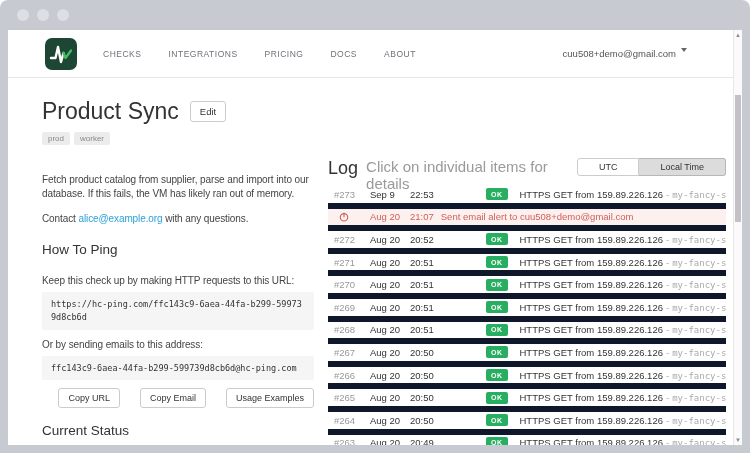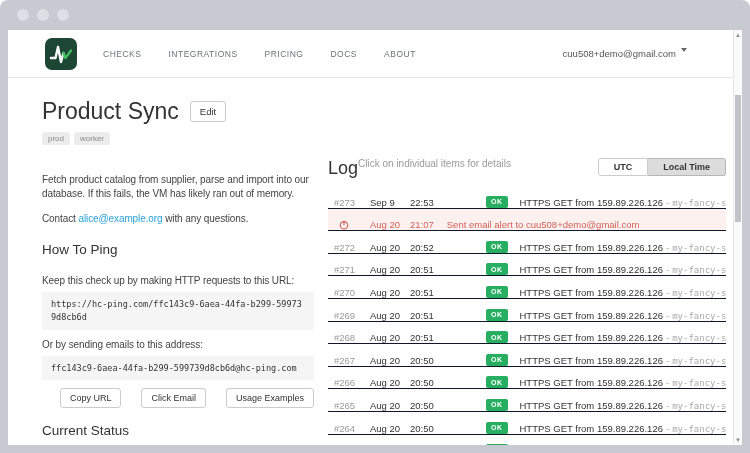--- a/index.html
+++ b/index.html
@@ -38,38 +38,38 @@
   .codeblock { background:#f5f5f5; border-radius:2px; padding:6px 9px; font-family:"DejaVu Sans Mono",monospace; font-size:8.5px; line-height:12.8px; color:#333; word-break:break-all; margin-bottom:8px; }
   .link { color:#2aa3db; text-decoration:none; cursor:pointer; }
   .ping-buttons { display:flex; justify-content:flex-end; gap:20px; margin-top:6px; }
   .ping-buttons .btn { font-size:9px; padding:4px 9px; }
   .h-cs { margin-top:15px; }
 
   
   .log-panel { position:absolute; left:320px; top:128px; width:398px; }
   .log-head { display:flex; align-items:flex-start; height:22px; }
   .log-title { font-size:18px; font-weight:400; color:#333; }
-  .log-hint { font-size:10px; color:#9a9a9a; flex:1; }
+  .log-hint { font-size:15px; color:#9a9a9a; margin-left:8px; flex:1; }
   .tz-toggle { display:flex; }
-  .tz-btn { font-size:9px; padding:3px 15px; background:#fff; border:1px solid #ccc; color:#333; cursor:pointer;font-weight:bold; }
+  .tz-btn { font-size:9px; padding:3px 21px; background:#fff; border:1px solid #ccc; color:#333; cursor:pointer; }
   .tz-btn:first-child { border-radius:3px 0 0 3px; }
   .tz-btn:last-child { border-radius:0 3px 3px 0; border-left:none; }
   .tz-btn.active { background:#dcdcdc; border-color:#b7b7b7; }
   .log-rows { margin-top:6px; }
-  .log-row { display:flex; align-items:flex-end; height:22.6px; border-bottom:1px solid #0f172a; font-size:9.5px; padding-left:6px; cursor:pointer; overflow:hidden; }
+  .log-row { display:flex; align-items:center; height:22.6px; border-bottom:6px solid #0f172a; font-size:9.5px; padding-left:6px; cursor:pointer; overflow:hidden; }
   .c-num { width:36px; color:#999; flex:0 0 auto; }
   .c-date { width:40px; color:#333; flex:0 0 auto; }
   .c-time { width:46px; color:#333; flex:0 0 auto; }
   .ok-badge { background:#27ae60; color:#fff; font-size:7px; font-weight:bold; letter-spacing:.5px; padding:2.5px 5px; border-radius:2px; margin-left:30px; margin-right:12px; flex:0 0 auto; }
   .c-msg { white-space:nowrap; overflow:hidden; color:#333; flex:1; }
   .dash { color:#aaa; margin:0 3px; }
   .slug { font-family:"DejaVu Sans Mono",monospace; font-size:9px; color:#aaa; }
   .log-row.alert { background:#fdf1ef; }
   .log-row.alert .c-date, .log-row.alert .c-time, .log-row.alert .c-msg { color:#cf5f58; }
-  .log-row.alert .c-time { width:auto; margin-right:13px; }
+  .log-row.alert .c-time { width:auto; margin-right:7px; }
   .alert-ico { display:flex; width:36px; flex:0 0 auto; padding-left:5px; }
 
   
   .scrollbar { position:absolute; top:0; right:0; bottom:0; width:9px; background:#fafafa; border-left:1px solid #e8e8e8; }
   .sb-arrow { position:absolute; left:0; right:0; height:10px; color:#8b8b8b; font-size:6px; text-align:center; line-height:10px; cursor:pointer; }
   .sb-up { top:0; } .sb-down { bottom:0; }
   .sb-thumb { position:absolute; left:1px; right:1px; top:65px; height:127px; background:#c2c2c6; cursor:pointer; }
 </style>
 </head>
 <body>
@@ -119,21 +119,21 @@
       <p class="p-desc">Fetch product catalog from supplier, parse and import into our database. If this fails, the VM has likely ran out of memory.</p>
       <p class="p-contact"><span>Contact </span><a class="link">alice@example.org</a><span> with any questions.</span></p>
 
       <h2 class="h-htp">How To Ping</h2>
       <p class="p-keep">Keep this check up by making HTTP requests to this URL:</p>
       <div class="codeblock">https://hc-ping.com/ffc143c9-6aea-44fa-b299-599739d8cb6d</div>
       <p class="p-keep">Or by sending emails to this address:</p>
       <div class="codeblock">ffc143c9-6aea-44fa-b299-599739d8cb6d@hc-ping.com</div>
       <div class="ping-buttons">
           <button class="btn">Copy URL</button>
-          <button class="btn">Click Email</button>
+          <button class="btn">Copy Email</button>
           <button class="btn">Usage Examples</button>
         </div>
 
       <h2 class="h-cs">Current Status</h2>
 
     </div>
 
     <div class="log-panel">
       <div class="log-head">
         <span class="log-title">Log</span>

